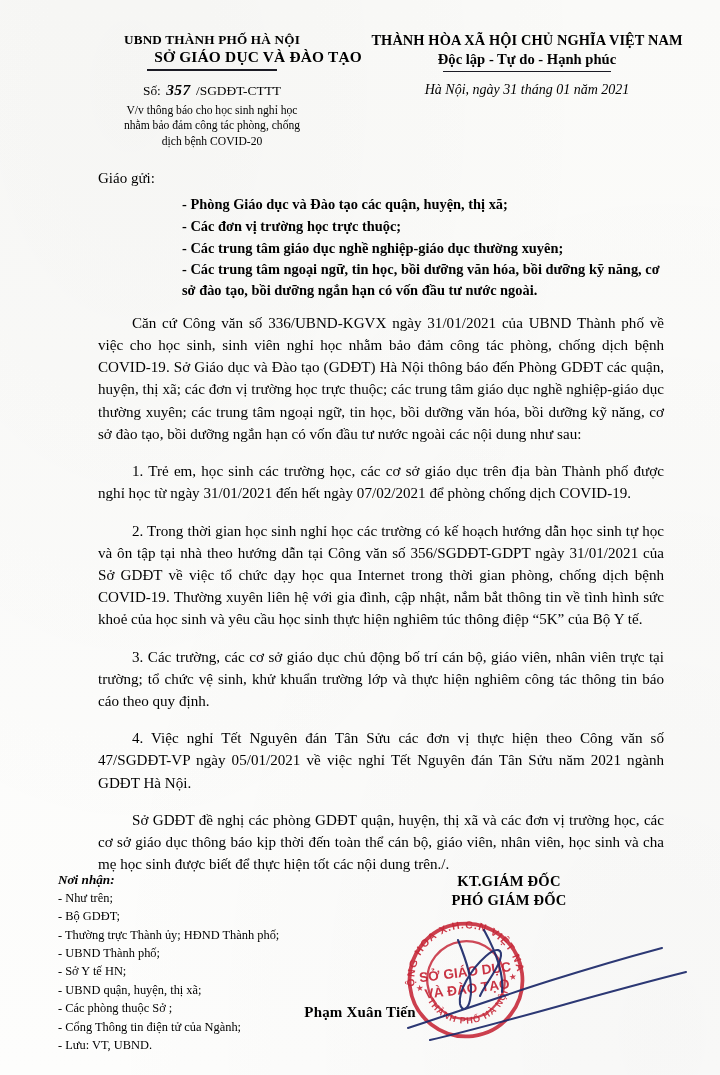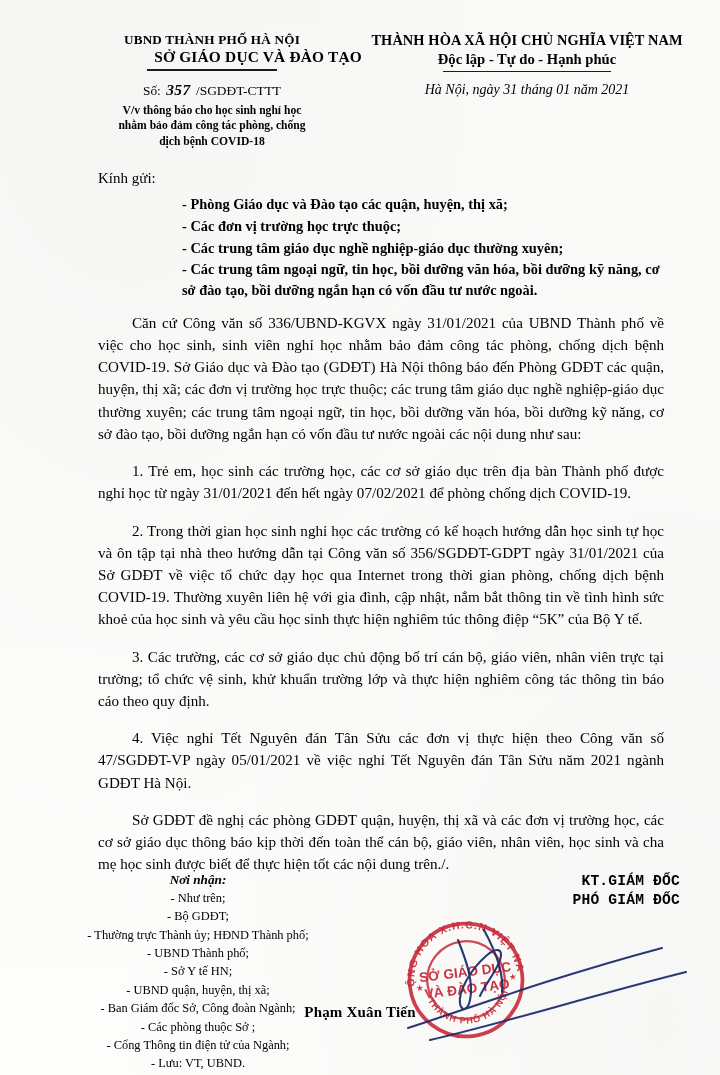--- a/index.html
+++ b/index.html
@@ -85,21 +85,21 @@
     font-weight: bold;
     font-size: 15.5px;
     font-family: "Liberation Serif", serif;
     font-style: italic;
     letter-spacing: 0.4px;
     padding: 0 2px;
   }
   .subject {
     margin-top: 3px;
     font-size: 11.6px;
-    font-weight: bold;
+    font-weight: normal;
     line-height: 1.33;
     padding: 0 6px;
     filter: blur(0.16px);
   }
   .nation-line {
     font-size: 14.4px;
     font-weight: bold;
     letter-spacing: 0.1px;
     line-height: 1.2;
     filter: blur(0.15px);
@@ -160,40 +160,38 @@
     width: 720px;
     z-index: 2;
   }
   .footer-inner {
     display: flex;
     padding-left: 58px;
     padding-right: 30px;
   }
   .noi-nhan {
     width: 280px;
-    text-align: center;
   }
   .nn-title {
     font-size: 13.2px;
     font-weight: bold;
     font-style: italic;
     margin-bottom: 1px;
     filter: blur(0.1px);
   }
   .nn-list {
     font-size: 12.4px;
     line-height: 1.48;
     filter: blur(0.12px);
   }
   .sign-block {
     flex: 1;
-    text-align: right;
+    text-align: center;
     position: relative;
     padding-right: 10px;
-    font-family: Liberation Mono, monospace;
   }
   .sign-title {
     font-size: 14.6px;
     font-weight: bold;
     line-height: 1.3;
     letter-spacing: 0.2px;
     filter: blur(0.1px);
   }
   .signer-name {
     position: absolute;
@@ -244,34 +242,34 @@
       <div class="doc-no">
         <span>Số:</span>
         <span class="num">357</span>
         <span>/SGDĐT-CTTT</span>
       </div>
       <div class="subject">
         <div>
           <span>V/v thông báo cho học sinh nghỉ học</span>
         </div>
         <div><span>nhằm bảo đảm công tác phòng, chống</span></div>
-        <div><span>dịch bệnh COVID-18</span></div>
+        <div><span>dịch bệnh COVID-20</span></div>
       </div>
     </div>
 
     <div class="hdr-right">
       <div class="nation-line">THÀNH HÒA XÃ HỘI CHỦ NGHĨA VIỆT NAM</div>
       <div class="motto-line">Độc lập - Tự do - Hạnh phúc</div>
       <div class="rule-mid"></div>
       <div class="dateline">Hà Nội, ngày 31 tháng 01 năm 2021</div>
     </div>
   </div>
 
   <div class="body-wrap">
-    <div class="kinh-gui">Kính gửi:</div>
+    <div class="kinh-gui">Giáo gửi:</div>
 
     <div class="recipients">
       <div>- Phòng Giáo dục và Đào tạo các quận, huyện, thị xã;</div>
       <div>- Các đơn vị trường học trực thuộc;</div>
       <div>- Các trung tâm giáo dục nghề nghiệp-giáo dục thường xuyên;</div>
       <div>- Các trung tâm ngoại ngữ, tin học, bồi dưỡng văn hóa, bồi dưỡng kỹ năng, cơ sở đào tạo, bồi dưỡng ngắn hạn có vốn đầu tư nước ngoài.</div>
     </div>
 
     <p class="para">Căn cứ Công văn số 336/UBND-KGVX ngày 31/01/2021 của UBND Thành phố về việc cho học sinh, sinh viên nghỉ học nhằm bảo đảm công tác phòng, chống dịch bệnh COVID-19. Sở Giáo dục và Đào tạo (GDĐT) Hà Nội thông báo đến Phòng GDĐT các quận, huyện, thị xã; các đơn vị trường học trực thuộc; các trung tâm giáo dục nghề nghiệp-giáo dục thường xuyên; các trung tâm ngoại ngữ, tin học, bồi dưỡng văn hóa, bồi dưỡng kỹ năng, cơ sở đào tạo, bồi dưỡng ngắn hạn có vốn đầu tư nước ngoài các nội dung như sau:</p>
     <p class="para tight">1. Trẻ em, học sinh các trường học, các cơ sở giáo dục trên địa bàn Thành phố được nghỉ học từ ngày 31/01/2021 đến hết ngày 07/02/2021 để phòng chống dịch COVID-19.</p>
@@ -285,21 +283,20 @@
     <div class="footer-inner">
       <div class="noi-nhan">
         <div class="nn-title">Nơi nhận:</div>
         <div class="nn-list">
           <div>- Như trên;</div>
           <div>- Bộ GDĐT;</div>
           <div>- Thường trực Thành ủy; HĐND Thành phố;</div>
           <div>- UBND Thành phố;</div>
           <div>- Sở Y tế HN;</div>
           <div>- UBND quận, huyện, thị xã;</div>
-          <div>- Ban Giám đốc Sở, Công đoàn Ngành;</div>
           <div>- Các phòng thuộc Sở ;</div>
           <div>- Cổng Thông tin điện tử của Ngành;</div>
           <div>- Lưu: VT, UBND.</div>
         </div>
       </div>
 
       <div class="sign-block">
         <div class="sign-title">KT.GIÁM ĐỐC</div>
         <div class="sign-title">PHÓ GIÁM ĐỐC</div>
       </div>

